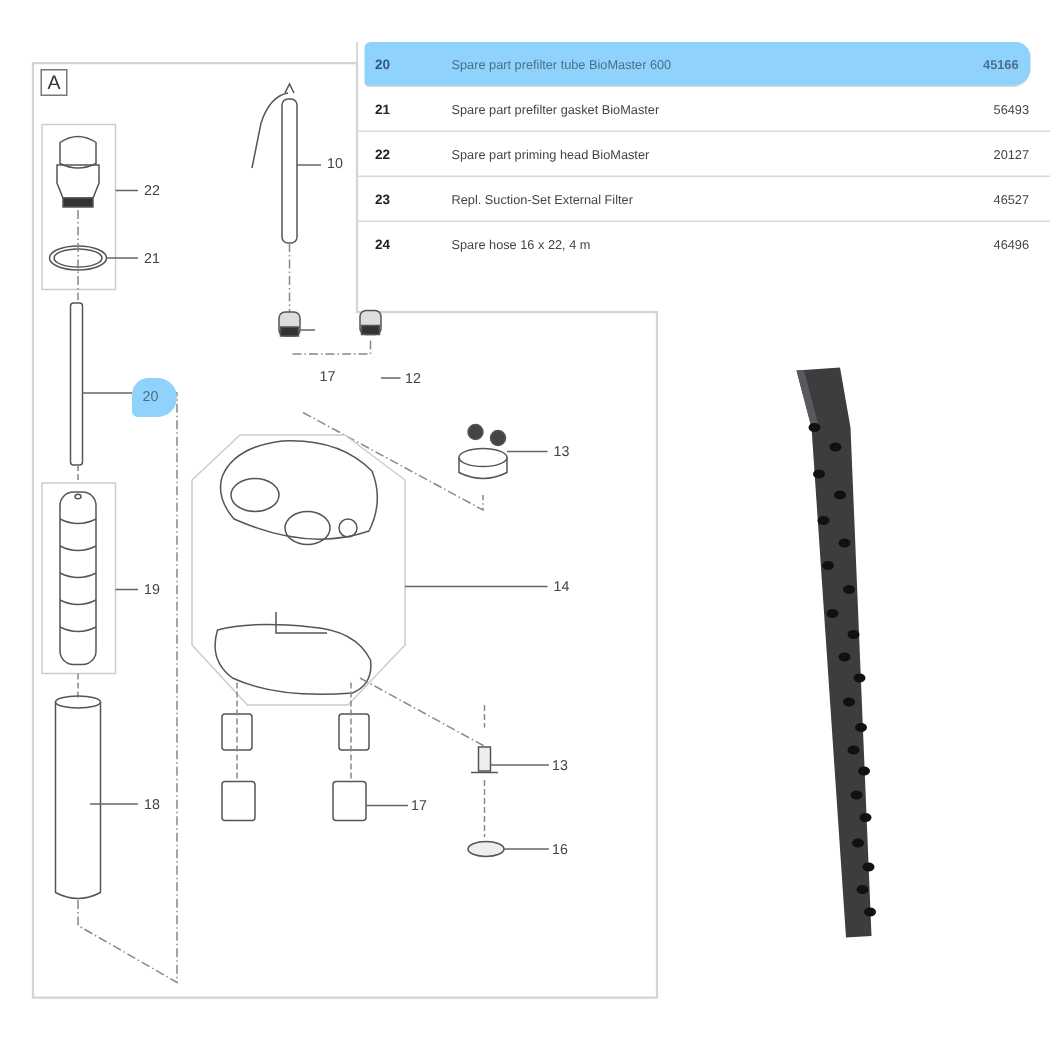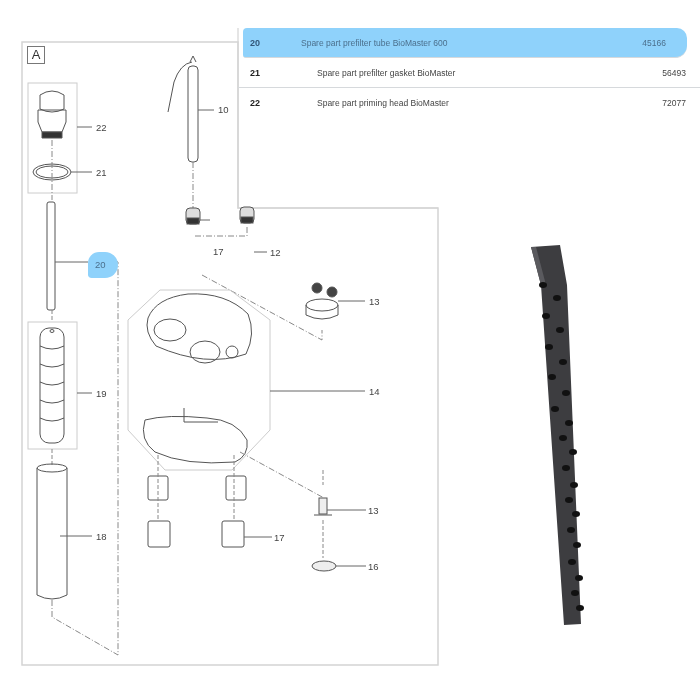--- a/index.html
+++ b/index.html
@@ -4,26 +4,26 @@
 <style>
   html, body { margin:0; padding:0; background:#ffffff; }
   body { width:700px; height:700px; position:relative; overflow:hidden;
          font-family:"Liberation Sans", sans-serif; color:#333; }
   .frame-svg { position:absolute; left:0; top:0; width:700px; height:700px; }
   .parts-table { position:absolute; left:238px; top:28px; width:462px; }
   .row { position:relative; height:29px; border-bottom:1px solid #d6d9dc;
          font-size:8.5px; display:flex; align-items:center; }
   .row:last-child { border-bottom:none; }
   .row .num { position:absolute; left:12px; font-weight:bold; color:#222; font-size:9px; }
-  .row .desc { position:absolute; left:79px; color:#444; }
+  .row .desc { position:absolute; left:63px; color:#444; }
   .row .code { position:absolute; right:14px; color:#444; }
   .row.hl { background:#8fd2fb; border-radius:4px 10px 12px 3px; margin-left:5px; width:444px; }
   .row.hl .num { left:7px; color:#33577a; }
   .row.hl .desc { left:58px; color:#4b6f8c; }
-  .row.hl .code { right:21px; color:#4b6f8c; }
+  .row.hl .code { right:8px; color:#4b6f8c;font-weight:bold; }
   .lbl { position:absolute; font-size:9.5px; color:#444; }
   .hl-bubble { position:absolute; left:88px; top:252px; width:30px; height:26px;
                background:#8fd2fb; border-radius:12px 14px 14px 4px; }
   .hl-bubble span { position:absolute; left:7px; top:7px; font-size:9.5px; color:#4b6f8c; }
   .a-box { position:absolute; left:27px; top:46px; width:16px; height:16px; border:1px solid #777;
            font-size:13px; text-align:center; line-height:16px; color:#333; }
 </style>
 </head>
 <body>
 
@@ -172,15 +172,25 @@
     <span class="code">45166</span>
   </div>
   <div class="row">
     <span class="num">21</span>
     <span class="desc">Spare part prefilter gasket BioMaster</span>
     <span class="code">56493</span>
   </div>
   <div class="row">
     <span class="num">22</span>
     <span class="desc">Spare part priming head BioMaster</span>
-    <span class="code">72077</span>
+    <span class="code">20127</span>
+  </div>
+  <div class="row">
+    <span class="num">23</span>
+    <span class="desc">Repl. Suction-Set External Filter</span>
+    <span class="code">46527</span>
+  </div>
+  <div class="row">
+    <span class="num">24</span>
+    <span class="desc">Spare hose 16 x 22, 4 m</span>
+    <span class="code">46496</span>
   </div>
 </div>
 
 </body></html>

